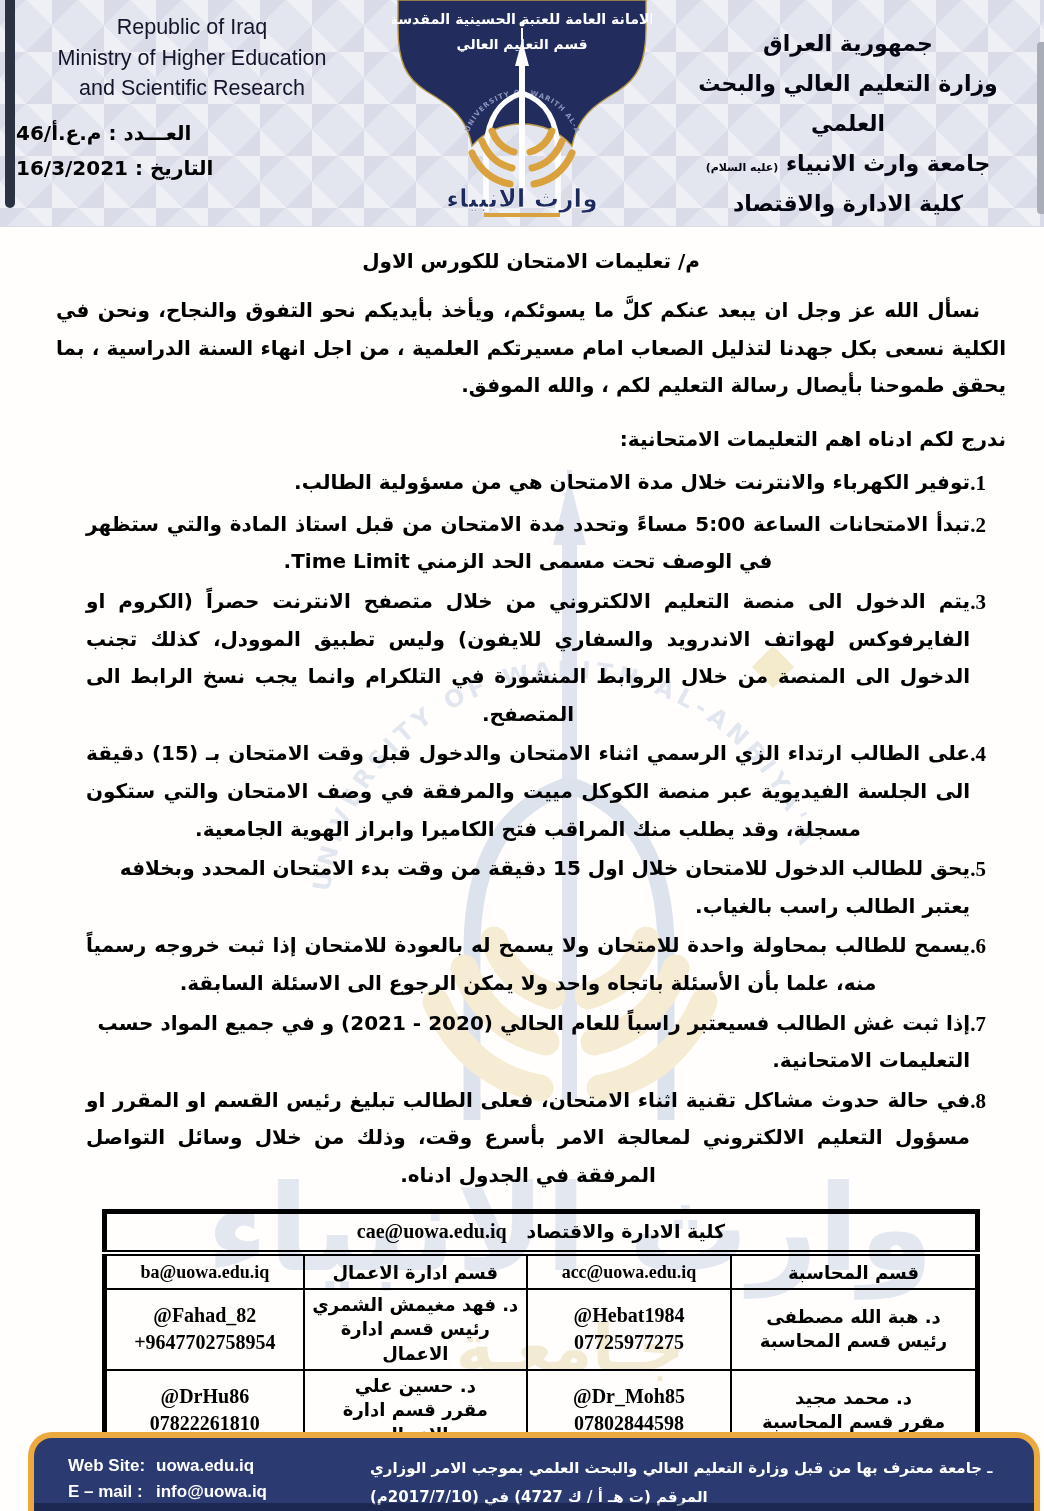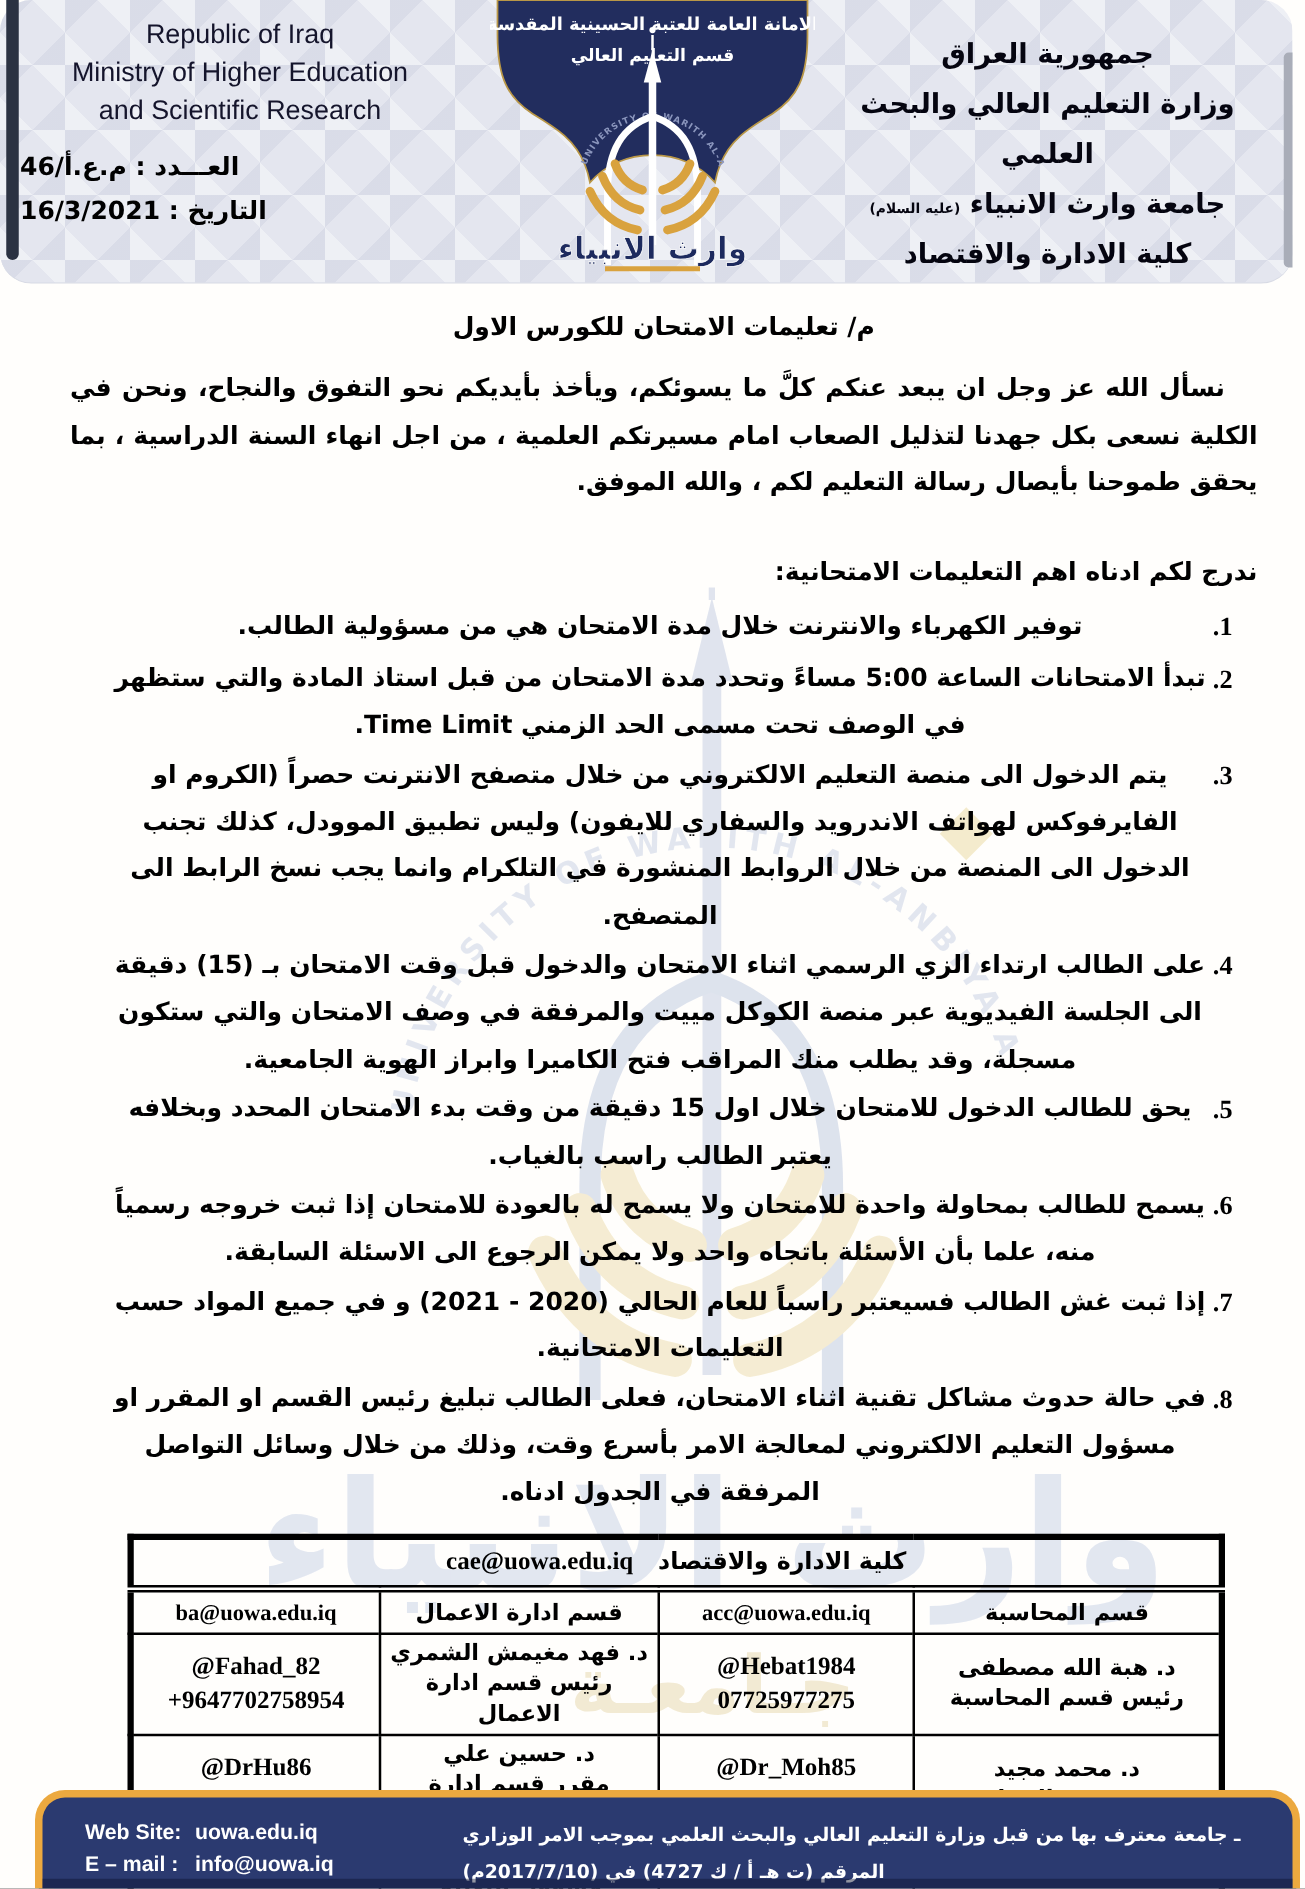--- a/index.html
+++ b/index.html
@@ -4,52 +4,51 @@
 <style>
   * { margin:0; padding:0; box-sizing:border-box; }
   html,body { background:#555; }
   .page {
     position:relative; width:1044px; height:1511px; margin:0 auto;
     background:#fffefc; overflow:hidden;
     font-family:"DejaVu Sans", sans-serif; color:#000;
   }
   
   .hdr {
-    position:absolute; top:0; left:0; right:10px; height:227px;
+    position:absolute; top:0; left:0; right:0; height:227px;
     background-color:#e4e6ef;
     background-image:
       linear-gradient(45deg, rgba(255,255,255,.38) 25%, transparent 25%, transparent 75%, rgba(255,255,255,.38) 75%),
       linear-gradient(-45deg, rgba(205,209,224,.45) 25%, transparent 25%, transparent 75%, rgba(205,209,224,.45) 75%);
     background-size:52px 52px;
     border-bottom:1px solid #d7dae4;
-    border-radius:25px;
   }
   .bar-left { position:absolute; left:5px; top:0; width:10px; height:208px; background:#2b3242; border-radius:0 0 5px 5px; }
   .bar-right { position:absolute; right:0; top:42px; width:7px; height:172px; background:#a9adb8; border-radius:4px 0 0 4px; }
   .hdr-left { position:absolute; left:16px; top:12px; width:352px; text-align:center;
     font-family:"Liberation Sans", sans-serif; font-size:21.5px; line-height:1.42; color:#14142b; }
   .hdr-meta { margin-top:12px; direction:rtl; text-align:left; padding-right:14px;
     font-family:"DejaVu Sans", sans-serif; font-weight:bold; font-size:20px; line-height:1.75; color:#000; }
   .hdr-right { position:absolute; right:26px; top:24px; width:340px; direction:rtl; text-align:center;
     font-weight:bold; font-size:22px; line-height:1.82; color:#050510; }
   .honorific { font-size:11px; font-weight:bold; }
   .hdr-center { position:absolute; left:392px; top:0; width:260px; height:232px; }
   
   .watermark { position:absolute; left:210px; top:470px; opacity:.55; z-index:0; pointer-events:none; }
   
   .content { position:absolute; top:227px; left:0; right:0; z-index:1;
     direction:rtl; padding:0 38px 0 56px; font-weight:bold; font-size:20px; color:#000; }
   .subject { text-align:center; margin-top:22px; font-size:20px; }
   .intro { margin-top:19px; line-height:1.88; text-align:justify; text-align-last:right; text-indent:26px; }
-  .lead { margin-top:34px; line-height:1.88; }
+  .lead { margin-top:16px; line-height:1.88; }
   ol.inst { list-style:none; margin-top:6px; }
   li.inst-item { display:flex; align-items:flex-start; margin:0 0 2px 0; }
   li.inst-item .num { flex:0 0 36px; padding-right:20px; line-height:1.88;
     font-family:"Liberation Serif", serif; font-weight:bold; font-size:21px; }
-  li.inst-item .txt { flex:1; line-height:1.88; padding-left:30px;text-align:center; }
+  li.inst-item .txt { flex:1; line-height:1.88; padding-left:30px; }
   .txt.jc { text-align:justify; text-align-last:center; }
   .txt.sr { text-align:right; }
   
   table.contact-table { width:878px; margin:14px 26px 0 auto; border-collapse:collapse;
     border:5px solid #000; background:transparent; }
   table.contact-table td { border:2px solid #000; text-align:center; vertical-align:middle;
     padding:3px 4px; font-size:18px; font-weight:bold; }
   tr.t-title td { border-bottom:6px double #000; font-size:19px; height:42px; }
   tr.t-head td { height:36px; }
   td.sep { border-right:6px double #000; }

